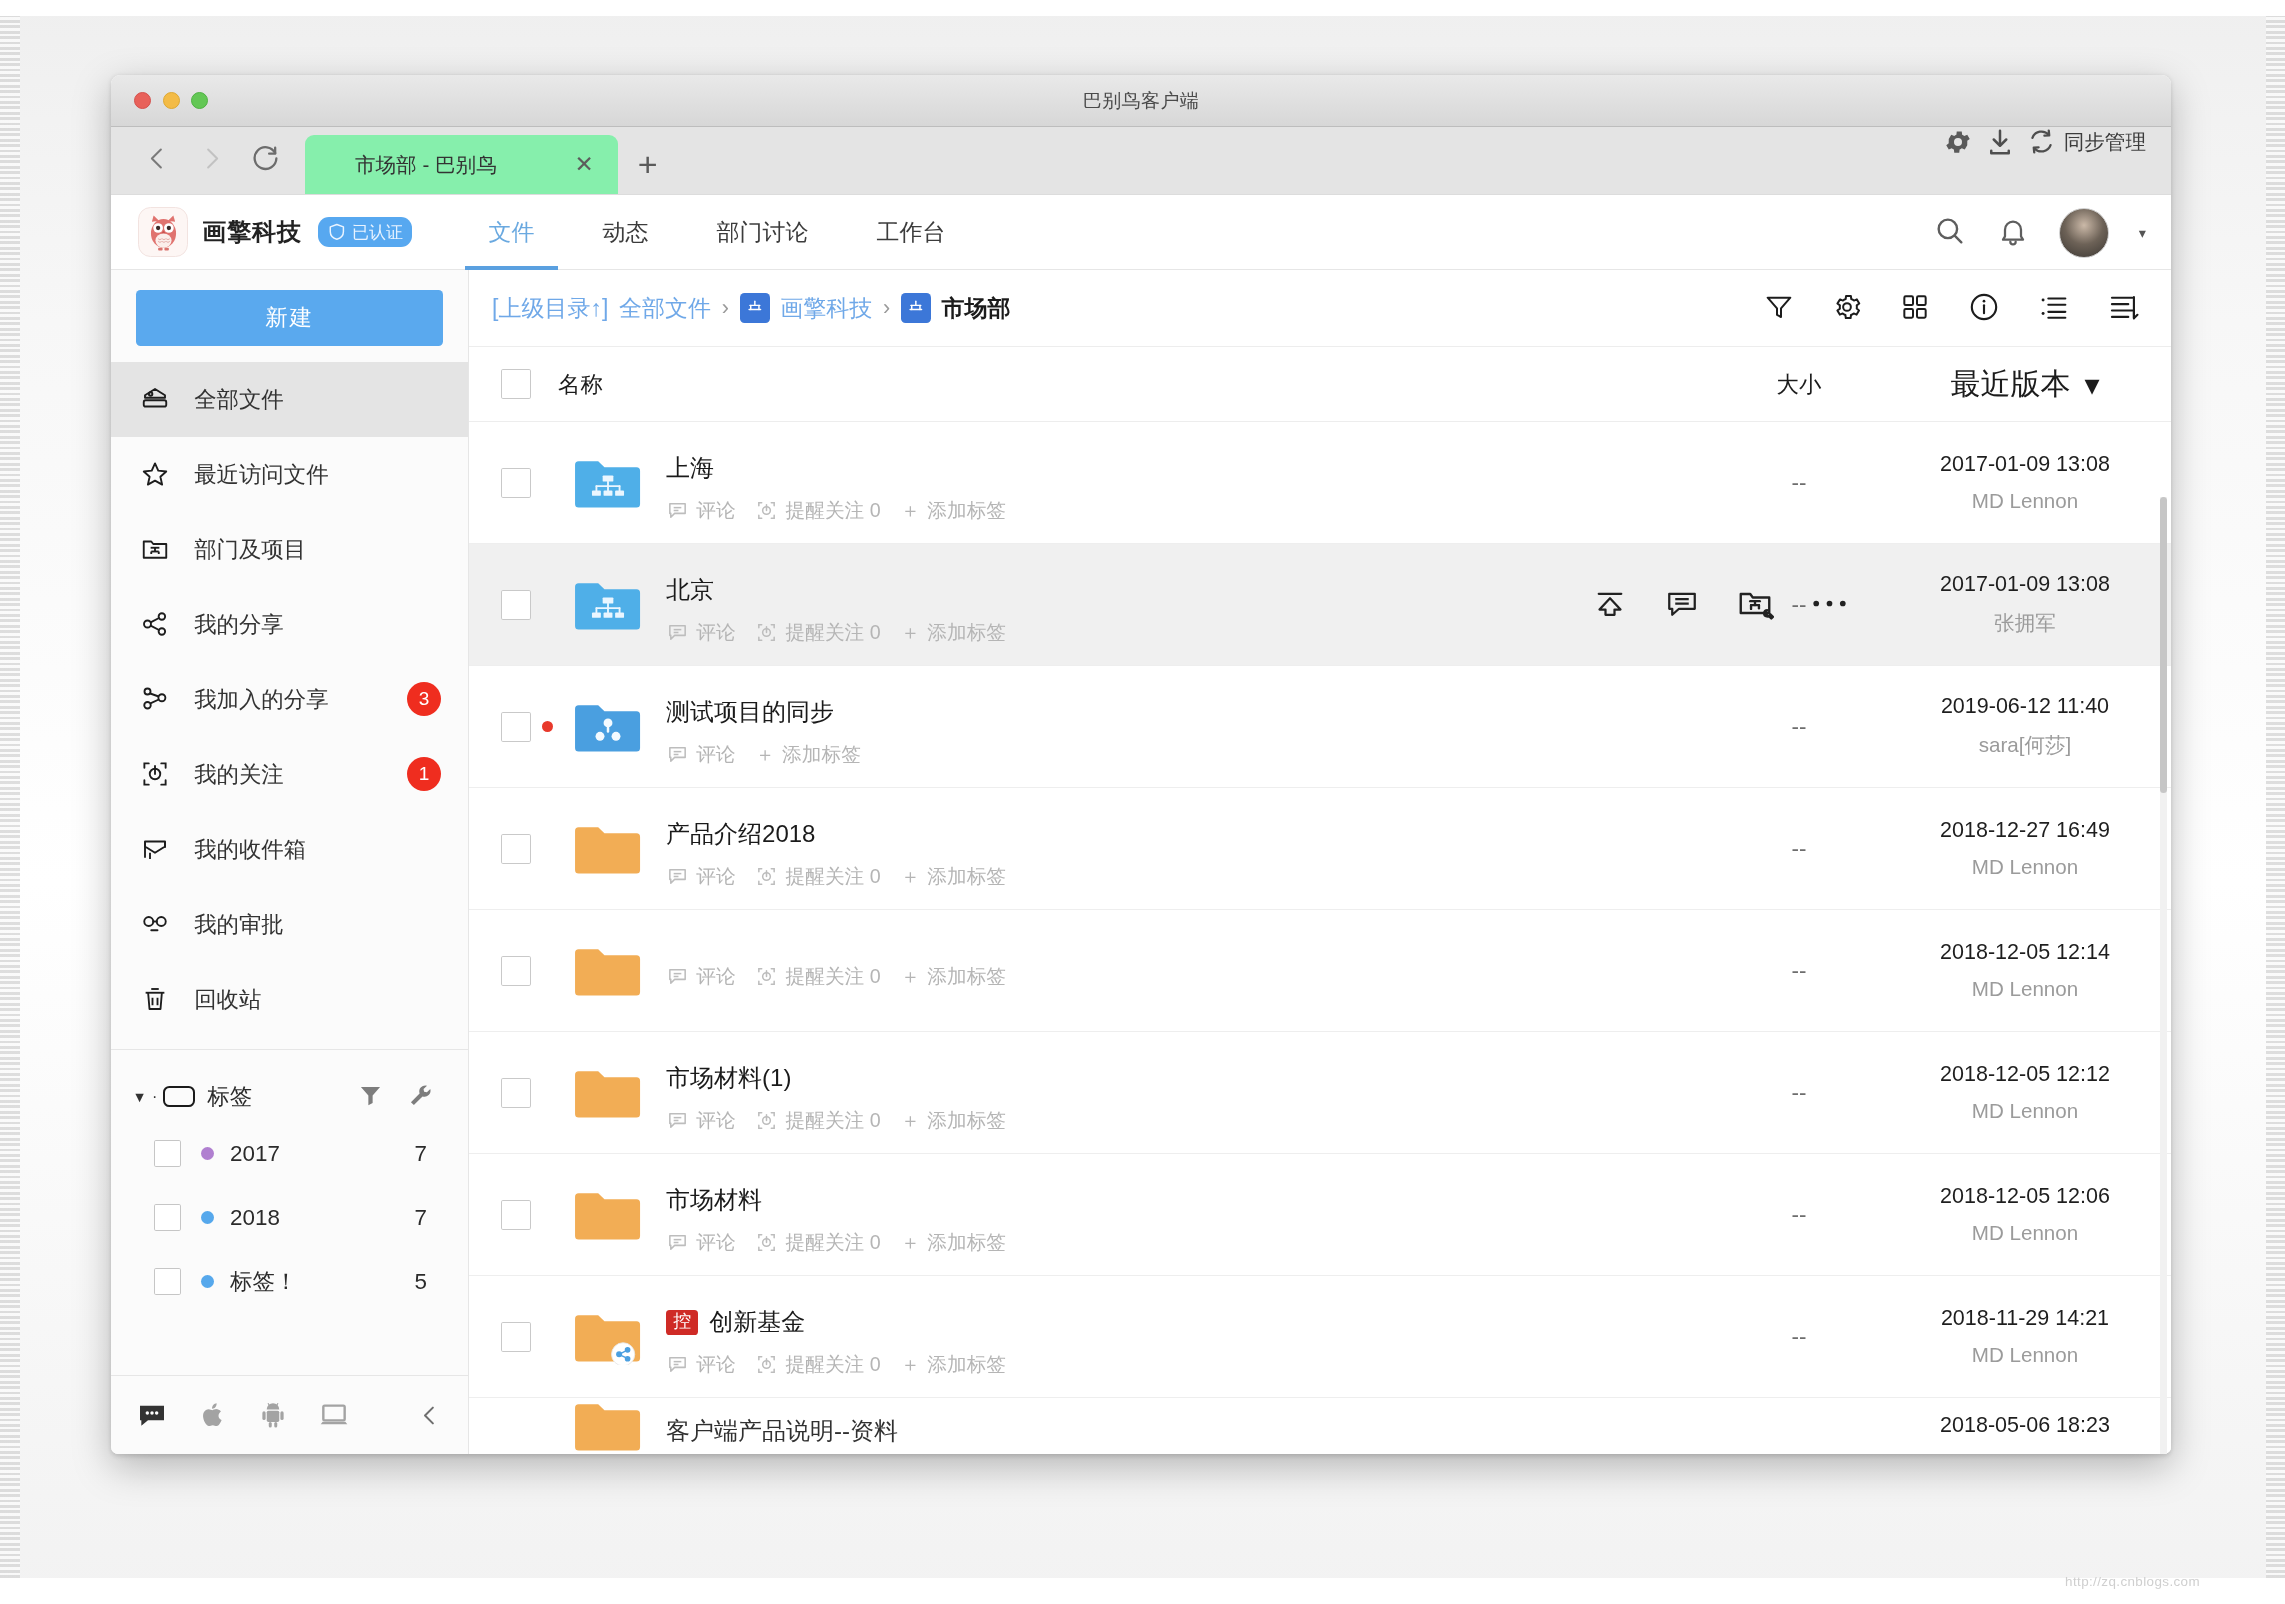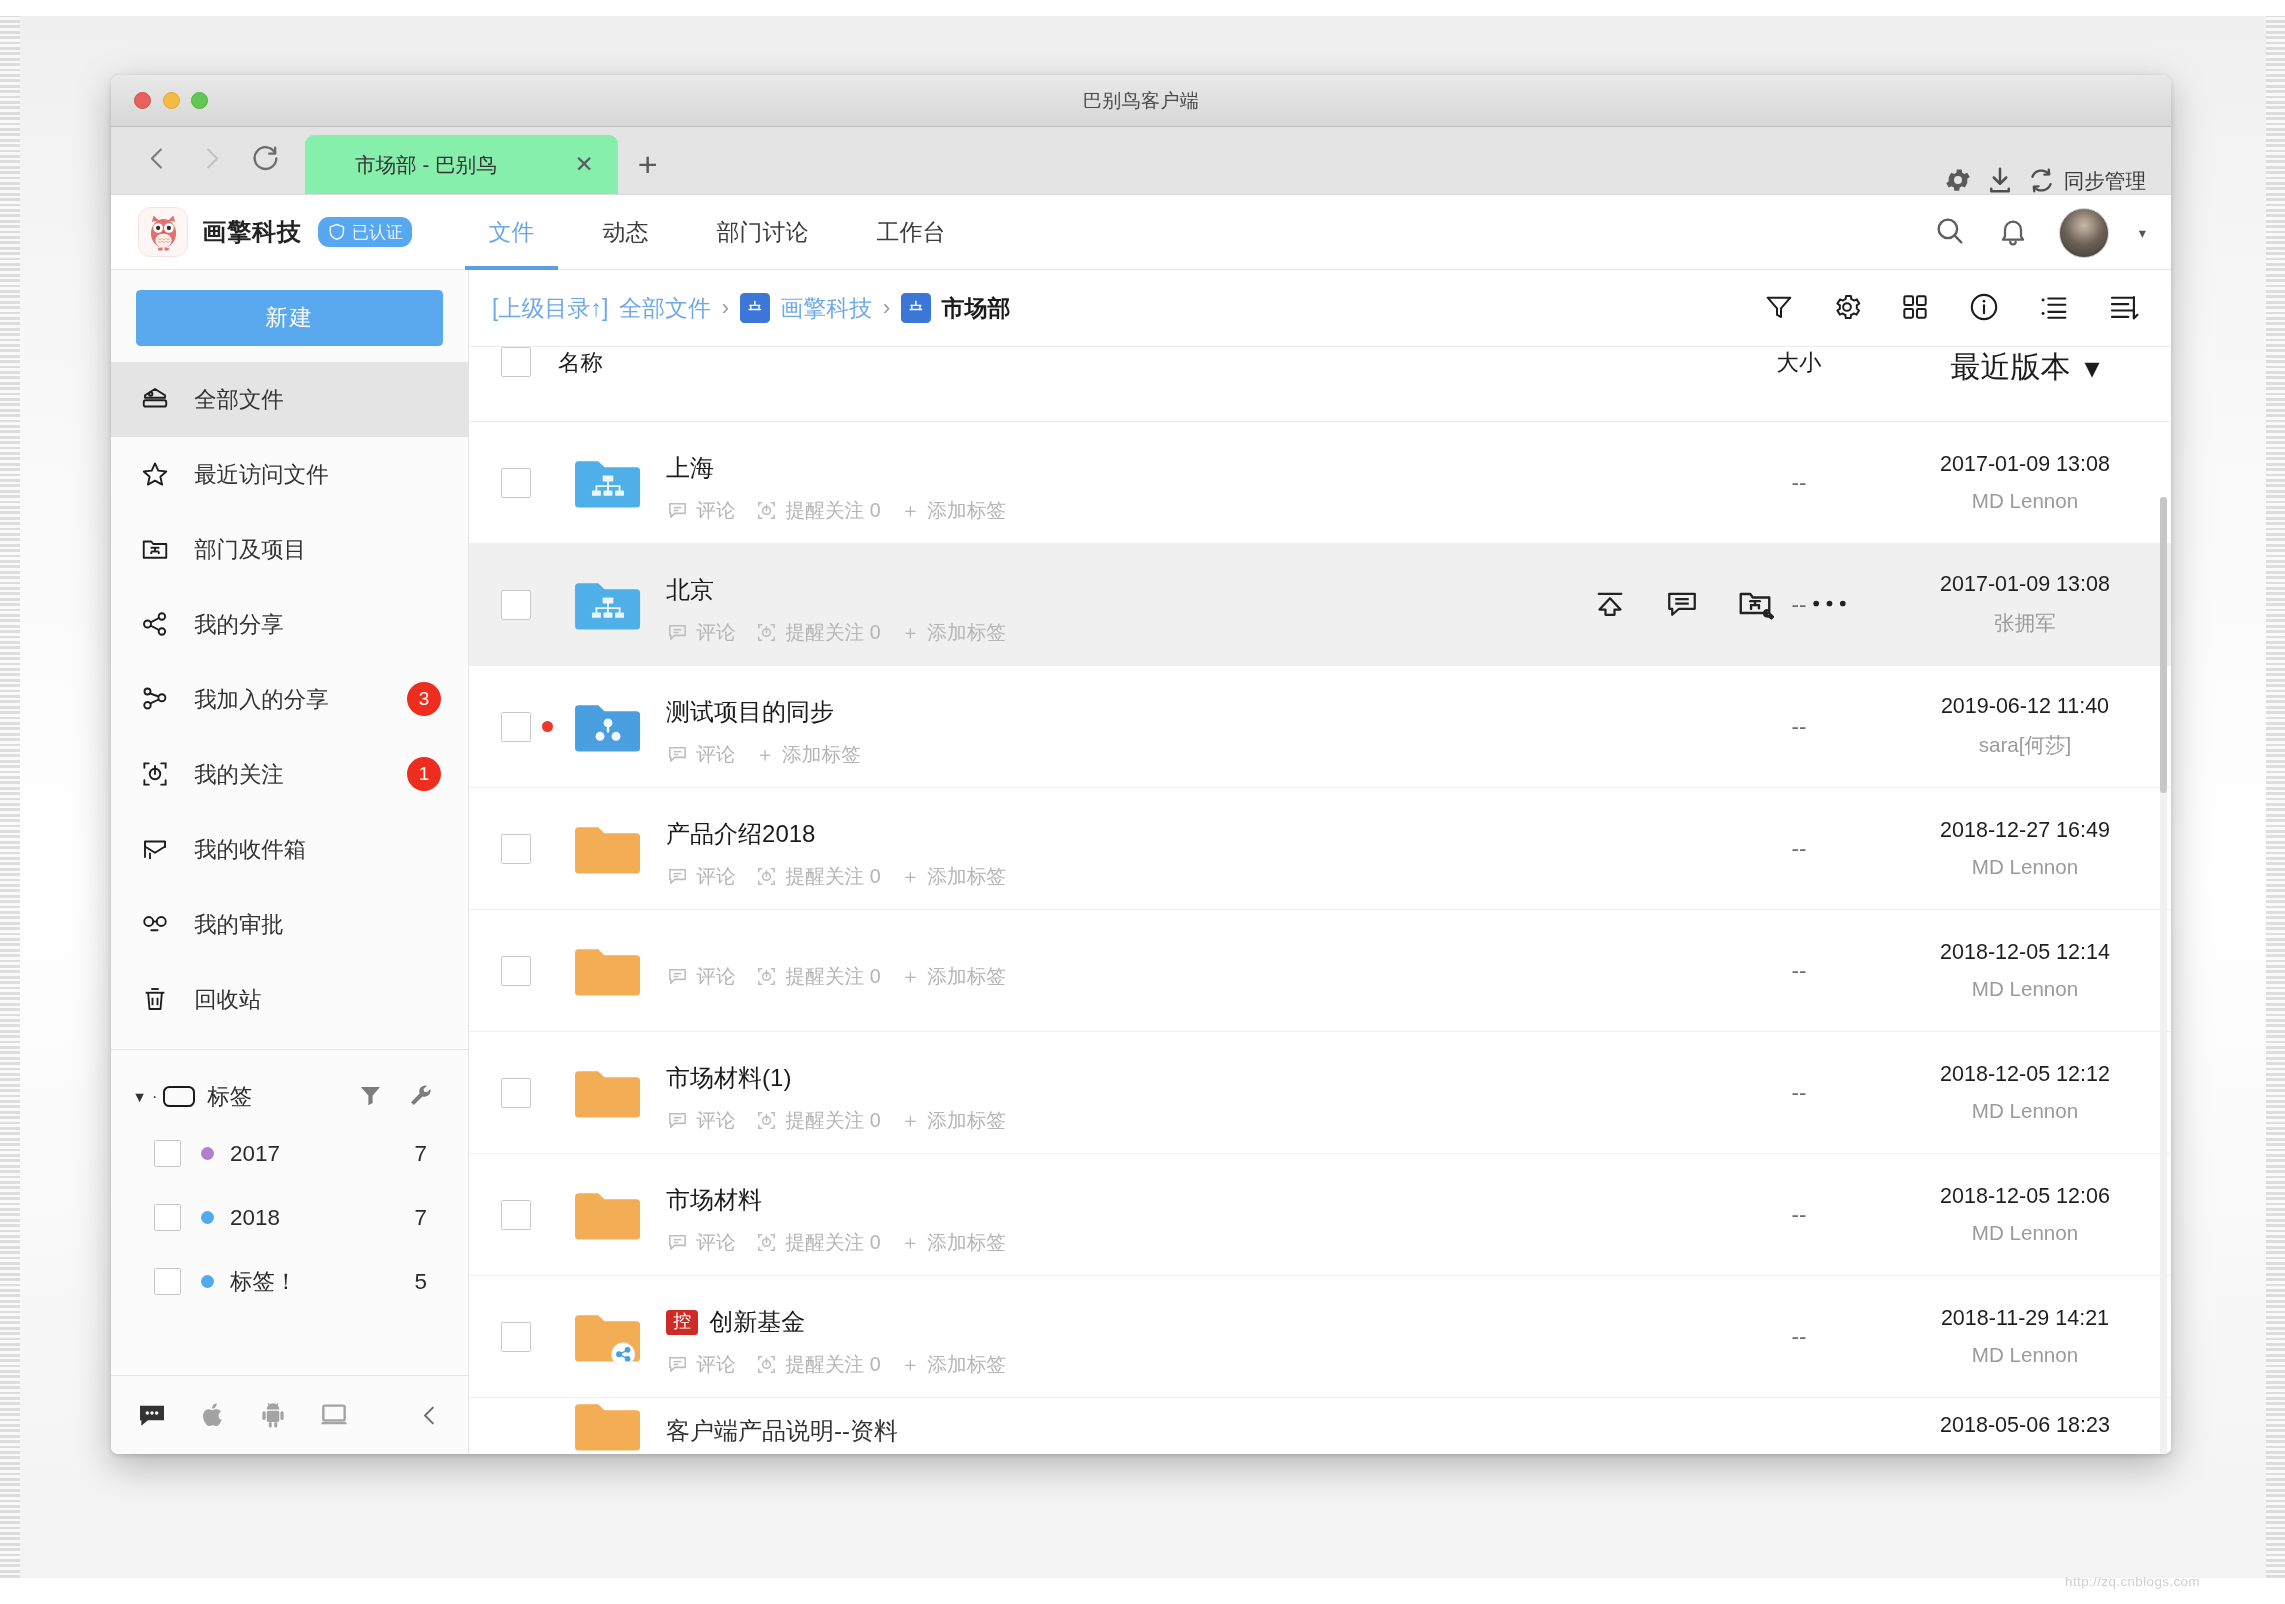--- a/index.html
+++ b/index.html
@@ -84,21 +84,21 @@
     position:relative;
   }
   .tab-label { flex:1; font-size:20.6px; color:#333; text-align:left; padding-left:19.7px;}
   .tab-close { color:#5c5c5c; font-size:23px; width:32px; text-align:center; }
   .newtab {
     width:59px; height:59px; display:flex; align-items:center; justify-content:center;
     color:#5a5a5a; font-size:34px; font-weight:300;
   }
   .tabstrip-right {
     position:absolute; right:25px; top:0; height:68px;
-    display:flex; align-items:flex-end; gap:12px;
+    display:flex; align-items:flex-start; gap:12px;
   }
   .tb-icon { color:#5e5e5e; display:flex; align-items:center; }
   .sync-label { font-size:20.6px; color:#3c3c3c; margin-left:7.2px; }
   .sync-wrap{display:flex;align-items:center;}
 
   
   .appheader {
     height:75px; flex:0 0 75px;
     background:#fff;
     border-bottom:0.9px solid #e6e6e6;
@@ -202,21 +202,21 @@
   .crumb { font-size:23px; color:#6fa8e8; display:flex; align-items:center; }
   .crumb.dark { color:#1b1b1b; font-weight:600; }
   .crumb-sep { color:#9a9a9a; font-size:21.5px; margin:0 10.7px; }
   .crumb-ico {
     width:30px;height:30px;border-radius:4.5px;background:#3c77d8;
     display:flex;align-items:center;justify-content:center;margin-right:10.7px;
   }
   .bc-tools { margin-left:auto; display:flex; align-items:center; gap:36px; color:#1c1c1c; }
 
   .tablehead {
-    height:75px; flex:0 0 75px; display:flex; align-items:flex-start;
+    height:75px; flex:0 0 75px; display:flex; align-items:center;
     border-bottom:0.9px solid #ededed; background:#fff; padding-left:32px;
   }
   .th-cbx { width:30px;height:30px;border:1.3px solid #c9c9c9;border-radius:1.8px;background:#fff;}
   .th-name { margin-left:27px; font-size:22.4px; color:#1c1c1c; }
   .th-size { width:206px; text-align:center; font-size:22.4px; color:#1c1c1c; margin-left:auto;}
   .th-ver {
     width:269px; text-align:center; font-size:30px; color:#1c1c1c;
     display:flex; align-items:center; justify-content:center; gap:14px; padding-right:23px;
   }
 

